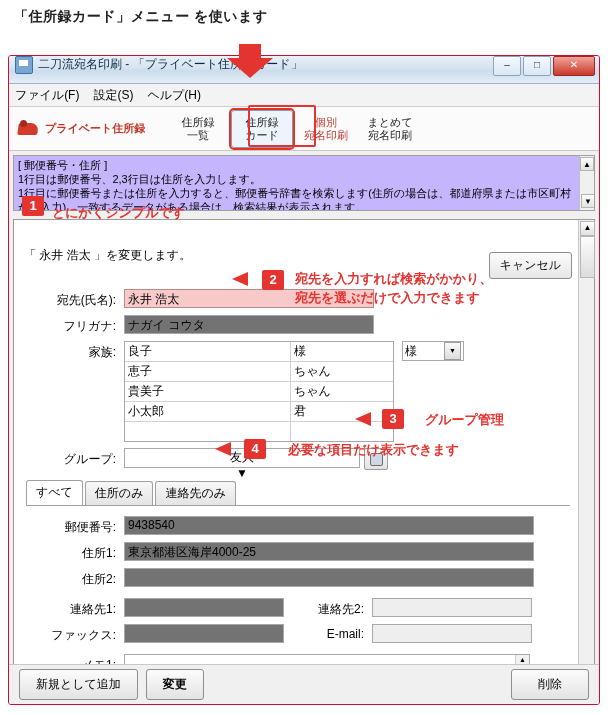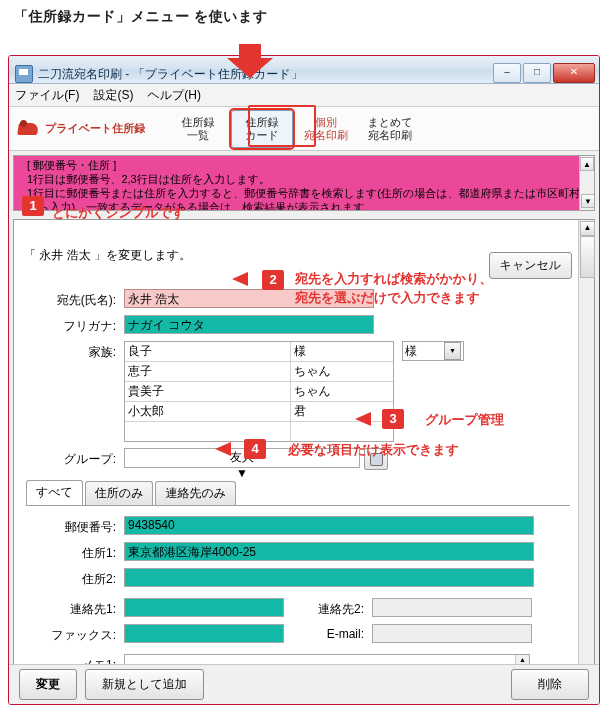--- a/index.html
+++ b/index.html
@@ -24,21 +24,21 @@
     border:1px solid #c8102e;
     border-radius:3px;
     background:#f0f0f0;
     box-sizing:border-box;
     overflow:hidden;
   }
   .titlebar{
     height:28px;
     background:linear-gradient(to bottom,#e8f0f8 0%,#d6e3f0 45%,#cbdcec 55%,#e3eef8 100%);
     border-bottom:1px solid #9cb3c9;
-    display:flex;align-items:flex-end;
+    display:flex;align-items:flex-start;
     padding:0 4px 0 6px;
     box-sizing:border-box;
   }
   .title-icon{
     width:16px;height:16px;margin-right:5px;
     background:#7aa6d2;border:1px solid #3d6fa5;
     border-radius:2px;position:relative;flex:none;
   }
   .title-icon:after{
     content:"";position:absolute;left:3px;top:3px;
@@ -100,23 +100,23 @@
   .tbtn.active{
     border:1px solid #7f9db9;background:#eef4fb;
   }
   .tbtn.red{color:#c0392b;}
   .tbtn-hl{
     outline:2px solid #e53223;
   }
   
   .infopane{
     margin:4px 4px 8px 4px;height:56px;
-    background:#ec4899;border:1px solid #a0a0a0;
+    background:#c4b5fd;border:1px solid #a0a0a0;
     font-size:11px;line-height:14px;
-    padding:2px 13px;box-sizing:border-box;
+    padding:2px 4px;box-sizing:border-box;
     position:relative;overflow:hidden;
   }
   .infopane .sb{
     position:absolute;right:0;top:0;width:14px;height:100%;
     background:#f0f0f0;border-left:1px solid #c0c0c0;
   }
   .infopane .sb .arr{
     width:12px;height:12px;margin:1px auto;font-size:8px;text-align:center;
     background:linear-gradient(to bottom,#fdfdfd,#e2e2e2);border:1px solid #b5b5b5;
   }
@@ -148,21 +148,21 @@
   .btn{
     border:1px solid #8e8e8e;border-radius:3px;
     background:linear-gradient(to bottom,#fcfcfc,#e6e6e6);
     font-size:12px;padding:4px 10px;color:#111;
     font-family:"Liberation Sans",sans-serif;
     margin-top:20px;
   }
   .frm-row{display:flex;align-items:flex-start;margin-bottom:6px;}
   .lbl{width:92px;text-align:right;padding-right:8px;font-size:12px;padding-top:3px;}
   .inp{
-    border:1px solid #a8a8a8;background:#14b8a6;height:19px;
+    border:1px solid #a8a8a8;background:#737373;height:19px;
     font-size:12px;padding:1px 3px;box-sizing:border-box;
     font-family:"Liberation Sans",sans-serif;
   }
   .inp.pink{background:#f7c9c9;border:1px solid #b98a8a;}
   .inp.grey{background:#eeeeee;}
   .w250{width:250px;}
   .w160{width:160px;}
   .w410{width:410px;}
   
   .fam{
@@ -418,22 +418,22 @@
     </div>
 
     <div class="pane-scroll">
       <div class="arr">▲</div>
       <div class="thumb"></div>
       <div class="arr bot">▼</div>
     </div>
   </div>
 
   <div class="bottombar">
+    <button class="bigbtn norm">新規として追加</button>
     <button class="bigbtn">変更</button>
-    <button class="bigbtn norm">新規として追加</button>
     <div class="sp"></div>
     <button class="bigbtn norm" style="margin-right:0;padding:6px 26px">削除</button>
   </div>
 
 </div>
 
 <div class="big-arrow">
   <div class="stem"></div>
     <div class="head"></div>
 </div>

